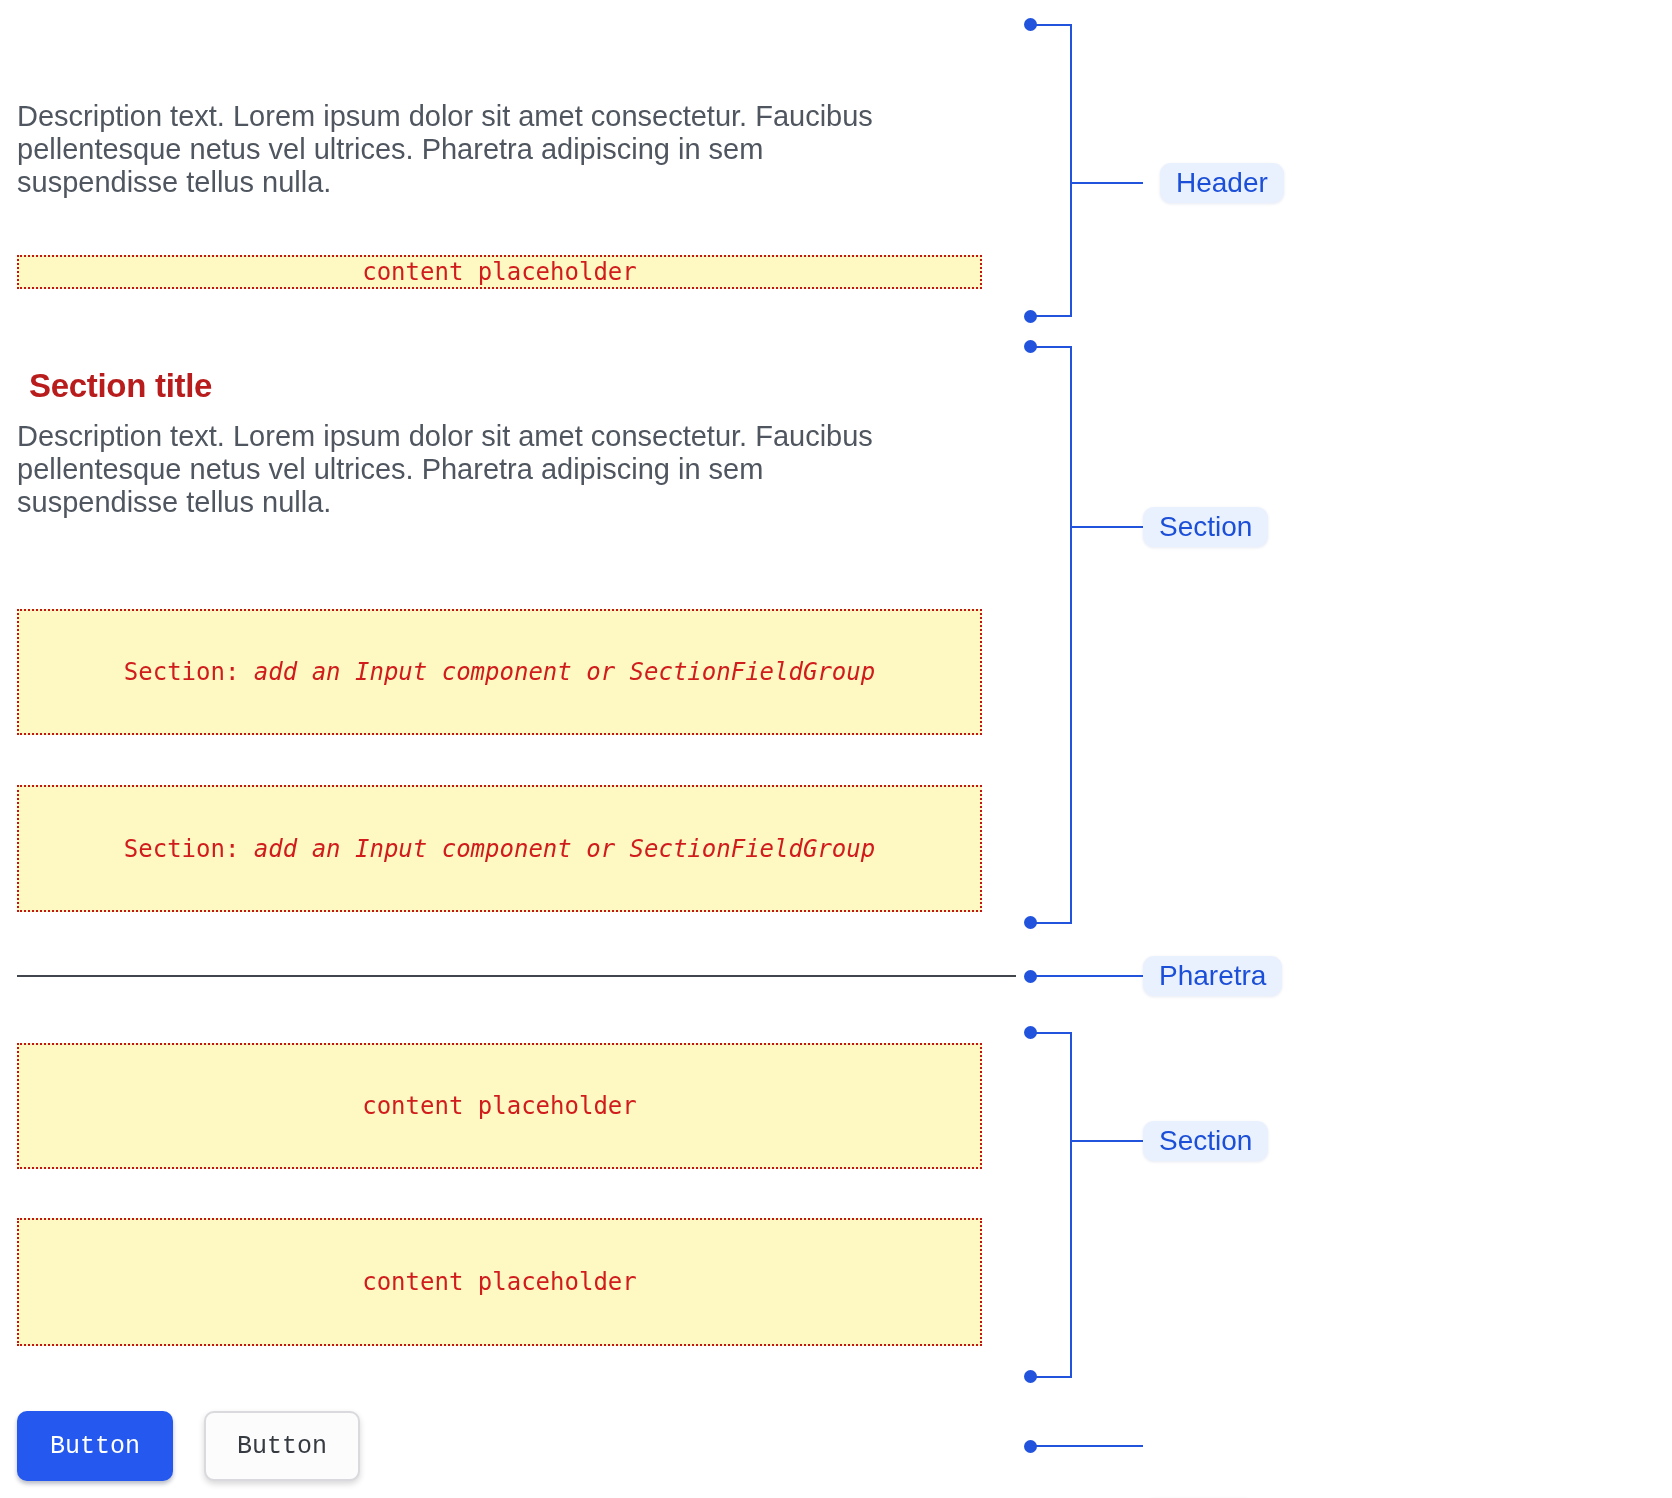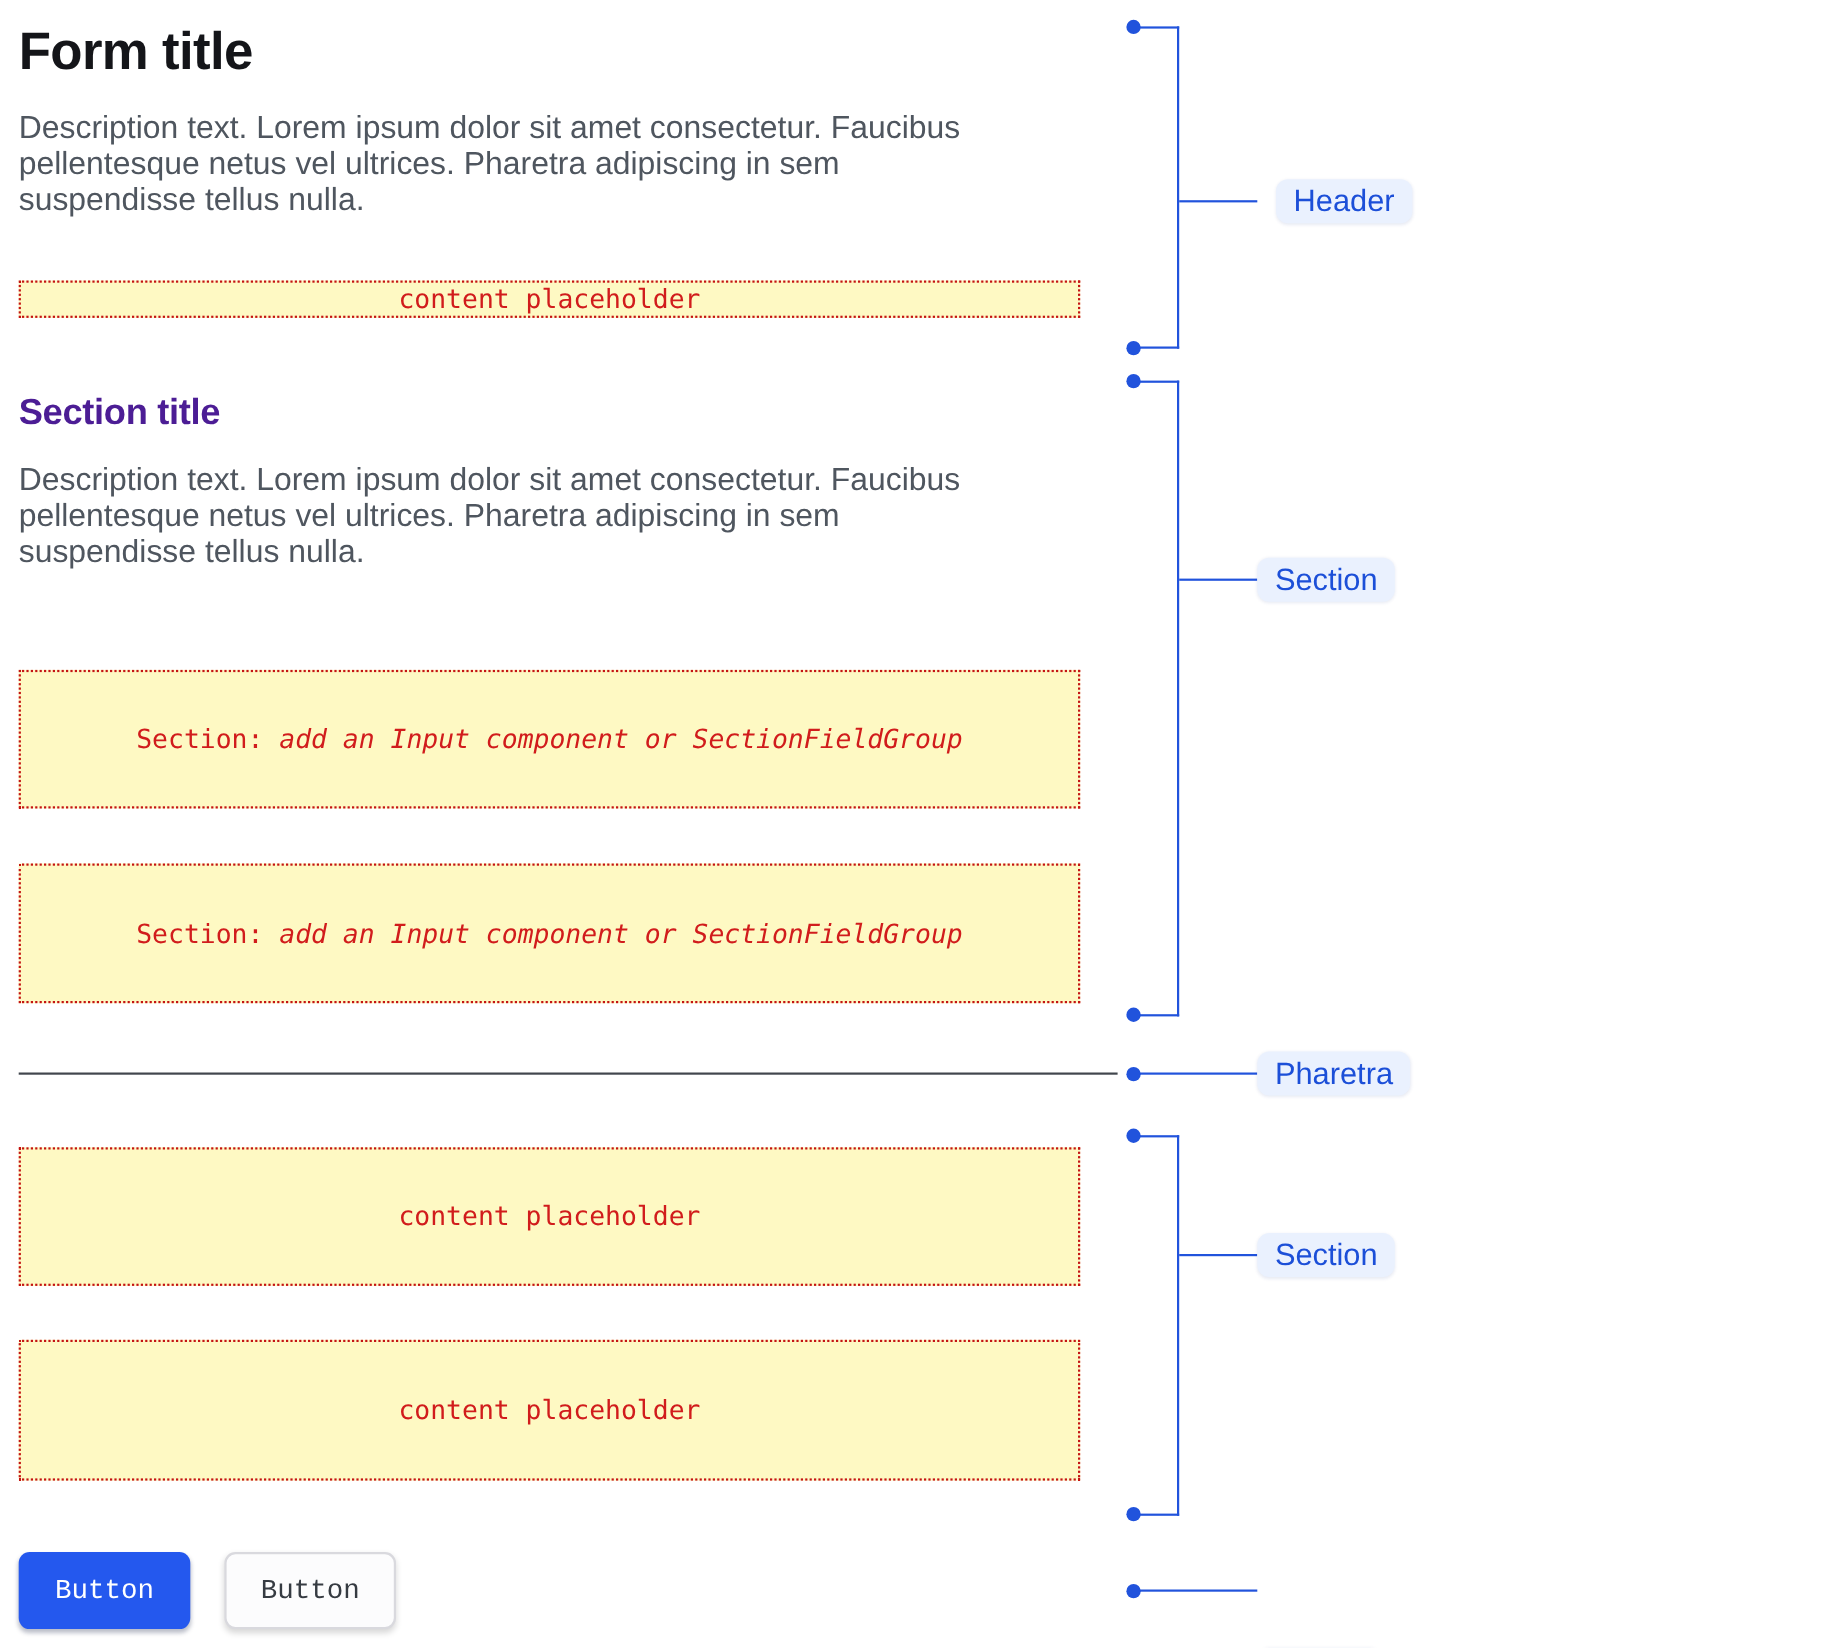--- a/index.html
+++ b/index.html
@@ -17,23 +17,23 @@
     font-size:48px; line-height:1; font-weight:600;
     letter-spacing:-0.6px; color:#141519;
   }
   .desc {
     position:absolute; left:17px; width:905px; margin:0;
     font-size:29px; line-height:33px; color:#4F565F;
   }
   .desc-header { top:100px; }
   .desc-section { top:420px; }
   .section-title {
-    position:absolute; left:17px; top:357px; margin:0;
+    position:absolute; left:17px; top:357px; margin:12px;
     font-size:33px; line-height:1; font-weight:600;
-    letter-spacing:-0.3px; color:#4c1d95;
+    letter-spacing:-0.3px; color:#b91c1c;
   }
 
   .ph-box {
     position:absolute; left:17px; width:965px; box-sizing:border-box;
     background:#fef9c3; border:2px dotted #C41313;
     color:#D11C1C;
     font-family:"DejaVu Sans Mono", monospace; font-size:24px;
     display:flex; align-items:center; justify-content:center;
     text-align:center; white-space:pre;
   }
@@ -105,21 +105,20 @@
   .pill-section1  { top:507px; }
   .pill-separator { top:956px; }
   .pill-section2  { top:1121px; }
   .pill-footer    { top:1498px; }
 </style>
 </head>
 <body>
 
 <div class="canvas">
 
-  <h1 class="form-title">Form title</h1>
   <p class="desc desc-header">Description text. Lorem ipsum dolor sit amet consectetur. Faucibus pellentesque netus vel ultrices. Pharetra adipiscing in sem suspendisse tellus nulla.</p>
   <div class="ph-box ph-thin">
     <span>content placeholder</span>
   </div>
 
   <h2 class="section-title">Section title</h2>
   <p class="desc desc-section">Description text. Lorem ipsum dolor sit amet consectetur. Faucibus pellentesque netus vel ultrices. Pharetra adipiscing in sem suspendisse tellus nulla.</p>
 
   <div class="ph-box ph-slot-1">
     <span>Section:</span><span class="it"> add an Input component or SectionFieldGroup</span>

